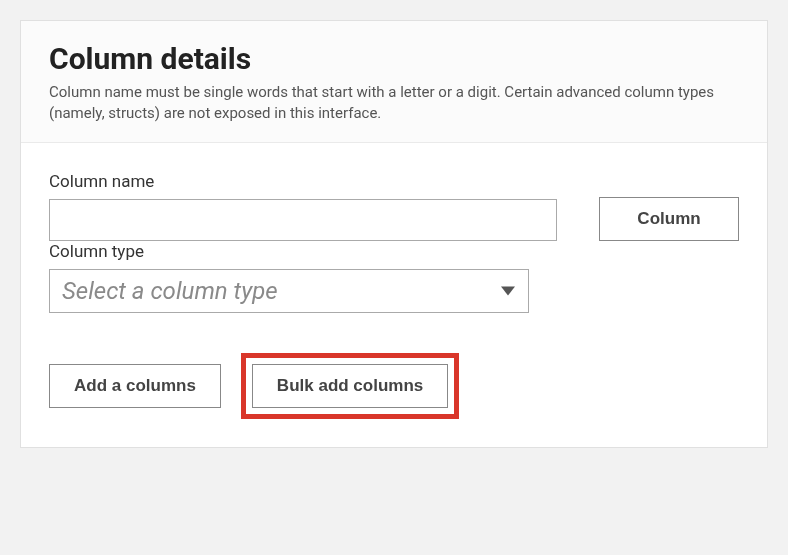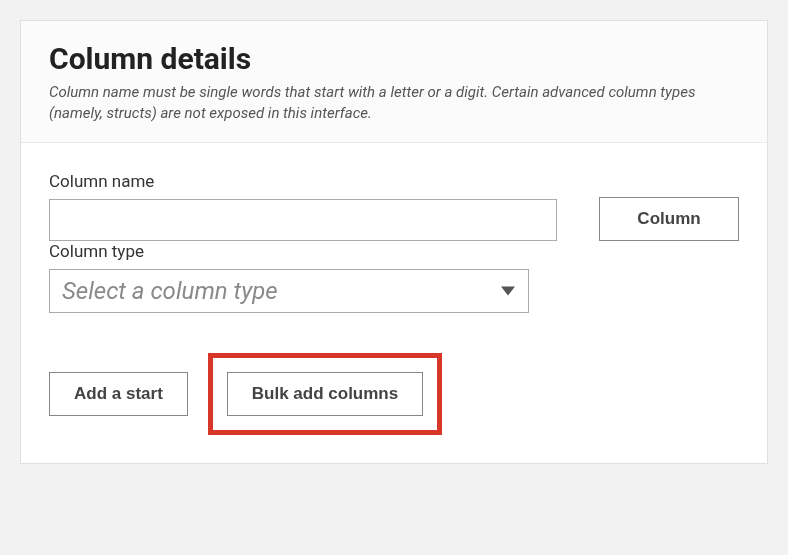--- a/index.html
+++ b/index.html
@@ -27,21 +27,20 @@
     .panel-title {
       font-size: 30px;
       font-weight: 700;
       color: #222;
       margin-bottom: 6px;
     }
     .panel-subtitle {
       font-size: 15px;
       color: #555;
       line-height: 1.4;
-      font-style: italic;
     }
     .panel-body {
       padding: 28px;
     }
     .form-row {
       display: flex;
       align-items: flex-end;
       gap: 42px;
     }
     .form-left {
@@ -117,21 +116,21 @@
       font-weight: 700;
       color: #444;
       cursor: pointer;
     }
     .highlight-box {
       border: 5px solid #d9362a;
       padding: 6px;
       display: inline-block;
     }
     .highlight-box .action-btn {
-      margin: 8px;
+      margin: 0;
     }
   </style>
 </head>
 <body>
 
 <div class="panel">
   <div class="panel-header">
     <h2 class="panel-title">Column details</h2>
     <p class="panel-subtitle">Column name must be single words that start with a letter or a digit. Certain advanced column types (namely, structs) are not exposed in this interface.</p>
   </div>
@@ -148,20 +147,20 @@
 
     <div>
       <label class="field-label">Column type</label>
       <div class="select-wrap">
         <div class="select-input">Select a column type</div>
         <div class="select-caret"></div>
       </div>
     </div>
 
     <div class="actions-row">
-      <button class="action-btn">Add a start</button>
+      <button class="action-btn">Add a columns</button>
       <span class="highlight-box">
         <button class="action-btn">Bulk add columns</button>
       </span>
     </div>
 
   </div>
 </div>
 
 </body></html>

